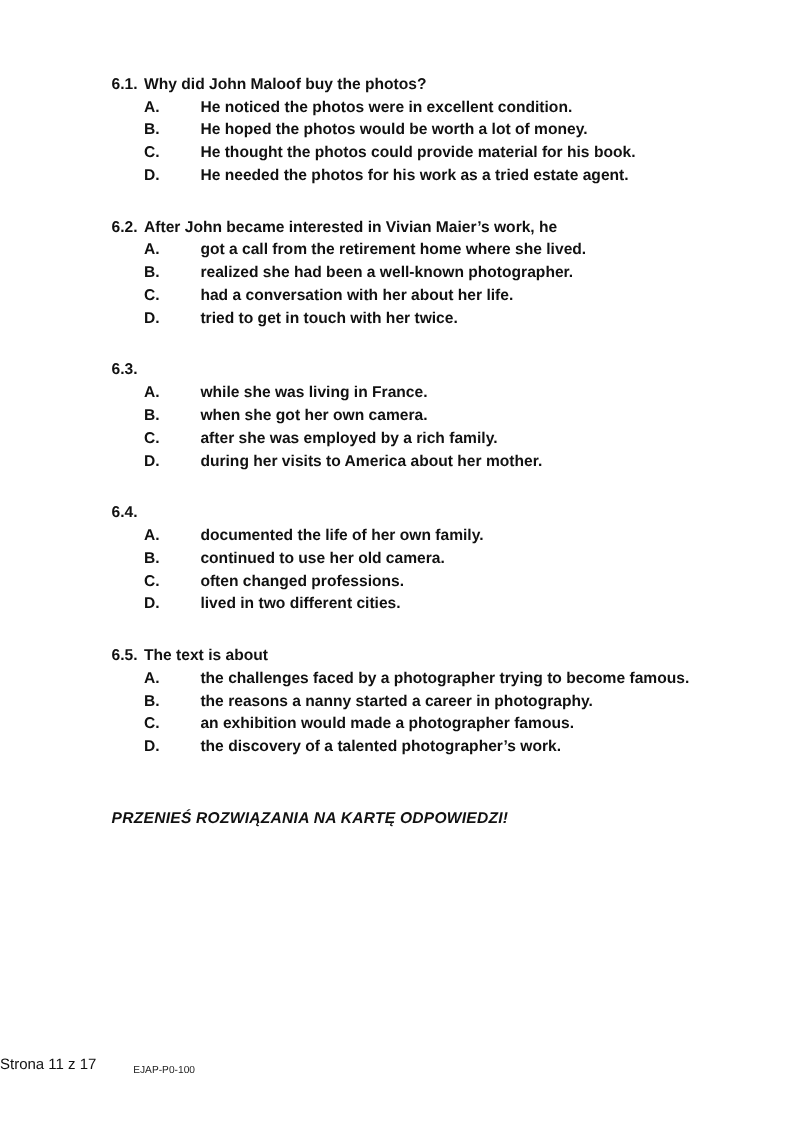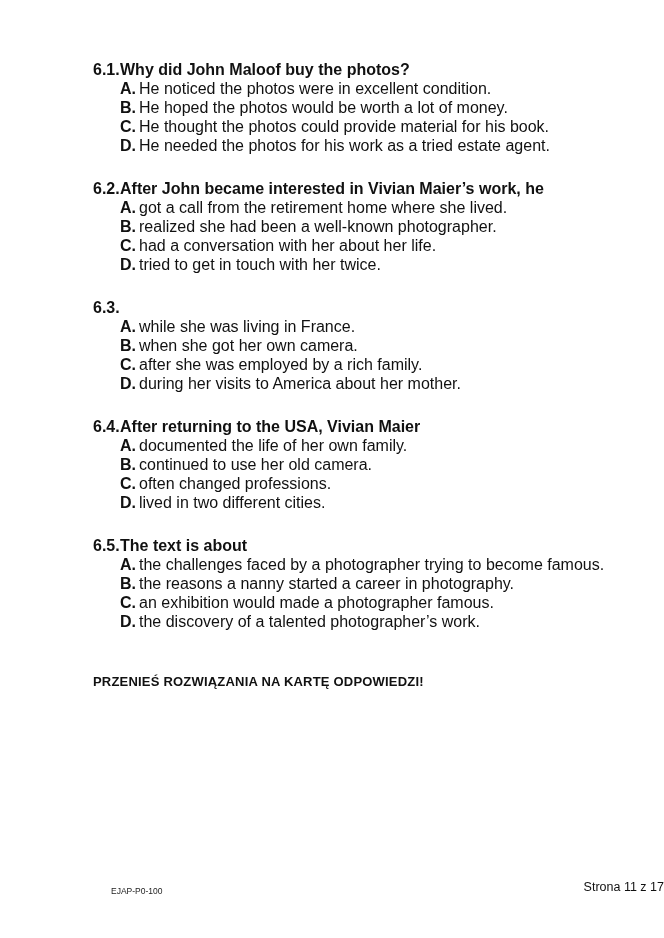--- a/index.html
+++ b/index.html
@@ -16,46 +16,48 @@
     overflow: hidden;
   }
   .content {
     position: absolute;
     top: 60px;
     left: 93px;
     right: 40px;
   }
   .question-block {
     margin-bottom: 24px;
-    font-size: 16px;
+    font-size: 13px;
     line-height: 19px;
   }
   .question-heading {
     display: flex;
     font-weight: bold;
   }
   .q-number {
     flex: 0 0 27px;
   }
   .option-row {
     display: flex;
     margin-left: 27px;
   }
   .opt-letter {
     flex: 0 0 19px;
     font-weight: bold;
   }
   .opt-text {
-    font-weight: normal;
+    font-weight: bold;
+    margin-left: 28px;
   }
   .transfer-instruction {
     margin-top: 41px;
     font-size: 13px;
     line-height: 19px;
     font-weight: bold;
+    font-style: italic;
     letter-spacing: 0.2px;
   }
   .footer {
     position: absolute;
     left: 0;
     right: 0;
     top: 880px;
     height: 20px;
   }
   .footer-code {
@@ -63,21 +65,21 @@
     left: 111px;
     top: 6px;
     font-size: 8.5px;
     color: #222222;
   }
   .footer-page {
     position: absolute;
     left: 0;
     right: 0;
     top: 0;
-    text-align: right;
+    text-align: left;
     font-size: 12.5px;
     color: #111111;
   }
 </style>
 </head>
 <body>
 
 <div class="content">
 
   <div class="question-block">
@@ -144,21 +146,20 @@
     </div>
     <div class="option-row">
       <span class="opt-letter">D.</span>
       <span class="opt-text">during her visits to America about her mother.</span>
     </div>
   </div>
 
   <div class="question-block">
     <div class="question-heading">
       <span class="q-number">6.4.</span>
-      <span class="q-prompt">After returning to the USA, Vivian Maier</span>
     </div>
     <div class="option-row">
       <span class="opt-letter">A.</span>
       <span class="opt-text">documented the life of her own family.</span>
     </div>
     <div class="option-row">
       <span class="opt-letter">B.</span>
       <span class="opt-text">continued to use her old camera.</span>
     </div>
     <div class="option-row">

